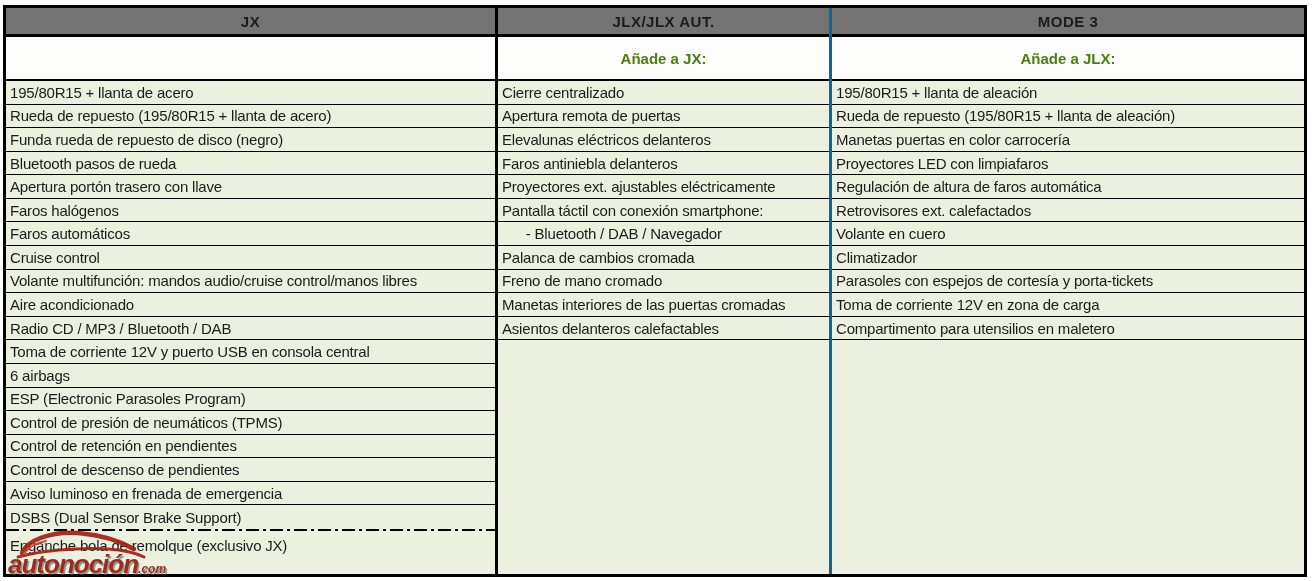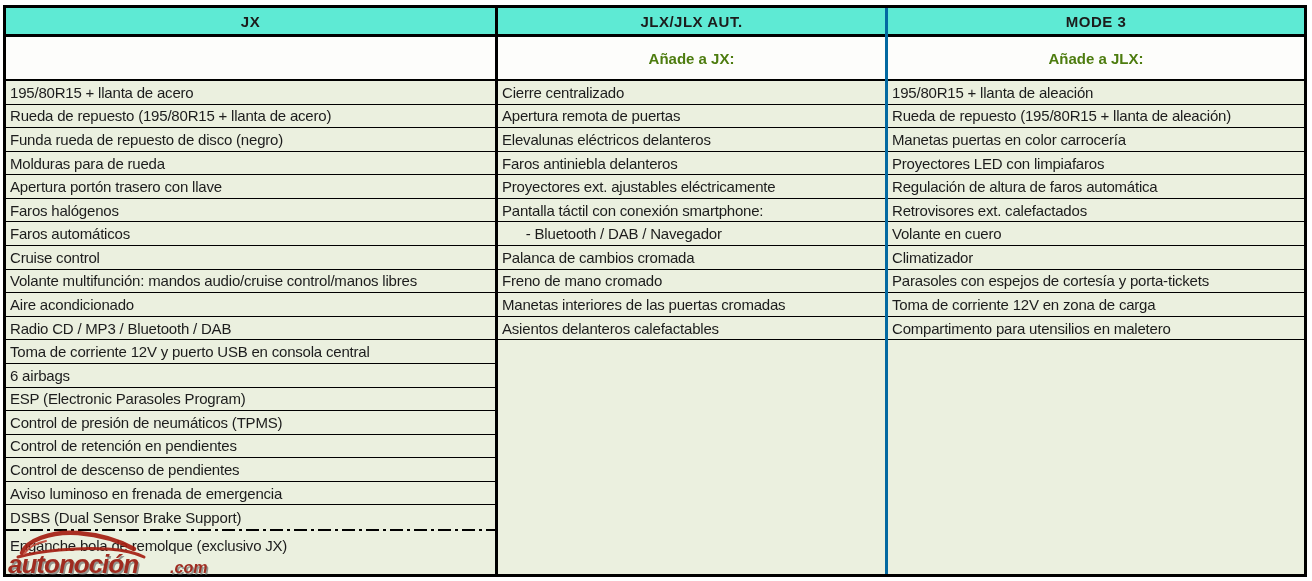--- a/index.html
+++ b/index.html
@@ -8,24 +8,24 @@
     font-family:"Liberation Sans","DejaVu Sans",sans-serif;
     overflow:hidden;
   }
   .spec-table{
     position:absolute;left:3px;top:5px;width:1304px;height:572px;
     box-sizing:border-box;border:3px solid #000;background:#ebf0df;
     display:flex;flex-direction:row;
   }
   .col{display:flex;flex-direction:column;box-sizing:border-box;height:100%;}
   .col-jx{width:489px;}
-  .col-jlx{width:390px;border-left:3px solid #000;}
+  .col-jlx{width:334px;border-left:3px solid #000;}
   .col-mode3{flex:1;border-left:3px solid #0369a1;}
   .hdr{
-    height:26px;flex:0 0 26px;border-bottom:3px solid #000;background:#5eead4;
+    height:26px;flex:0 0 26px;border-bottom:3px solid #000;background:#737373;
     display:flex;align-items:center;justify-content:center;
     font-size:15px;font-weight:bold;color:#1c1c1c;letter-spacing:.5px;
   }
   .sub{
     height:42px;flex:0 0 42px;border-bottom:2px solid #000;background:#fdfdfb;
     display:flex;align-items:center;justify-content:center;
     font-size:15px;font-weight:bold;color:#4d7c0f;
   }
   .rows{flex:0 0 auto;display:flex;flex-direction:column;}
   .row{
@@ -49,35 +49,35 @@
     pointer-events:none;opacity:.92;
   }
   .wm-car{position:absolute;left:10px;top:2px;}
   .wm-text{
     position:absolute;left:2px;top:24px;
     font-style:italic;font-weight:bold;color:#991b10;
     text-shadow:1.5px 1.5px 0 rgba(90,90,90,.65);
     white-space:nowrap;
   }
   .wm-brand{font-size:26px;letter-spacing:-1px;}
-  .wm-tld{font-size:16px;margin-left:32px;}
+  .wm-tld{font-size:12px;}
 </style>
 </head>
 <body>
 
 <div class="spec-table">
 
   <div class="col col-jx">
     <div class="hdr">JX</div>
     <div class="sub"></div>
     <div class="rows">
         <div class="row">195/80R15 + llanta de acero</div>
         <div class="row">Rueda de repuesto (195/80R15 + llanta de acero)</div>
         <div class="row">Funda rueda de repuesto de disco (negro)</div>
-        <div class="row">Molduras para de rueda</div>
+        <div class="row">Bluetooth pasos de rueda</div>
         <div class="row">Apertura portón trasero con llave</div>
         <div class="row">Faros halógenos</div>
         <div class="row">Faros automáticos</div>
         <div class="row">Cruise control</div>
         <div class="row">Volante multifunción: mandos audio/cruise control/manos libres</div>
         <div class="row">Aire acondicionado</div>
         <div class="row">Radio CD / MP3 / Bluetooth / DAB</div>
         <div class="row">Toma de corriente 12V y puerto USB en consola central</div>
         <div class="row">6 airbags</div>
         <div class="row">ESP (Electronic Parasoles Program)</div>

